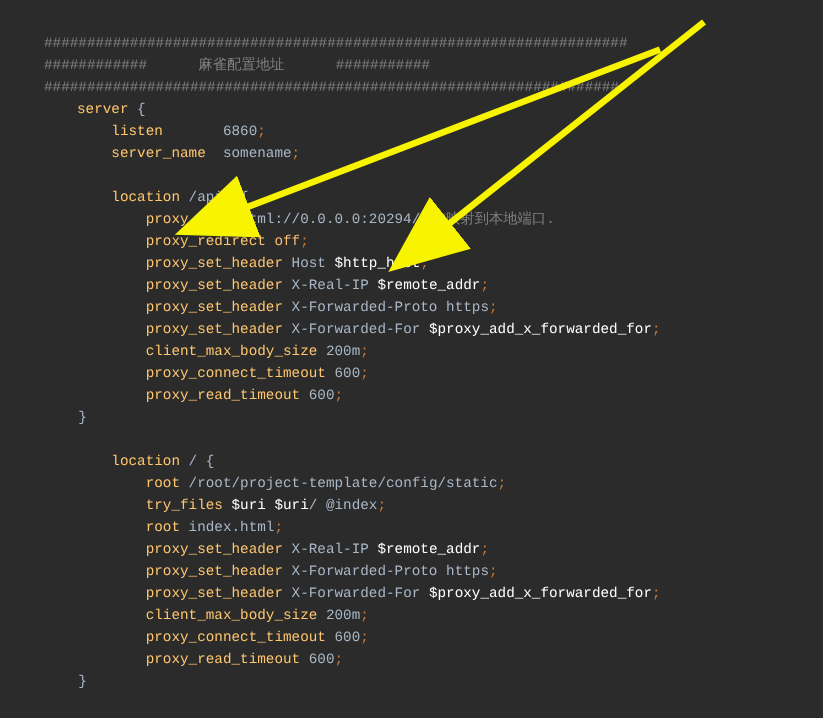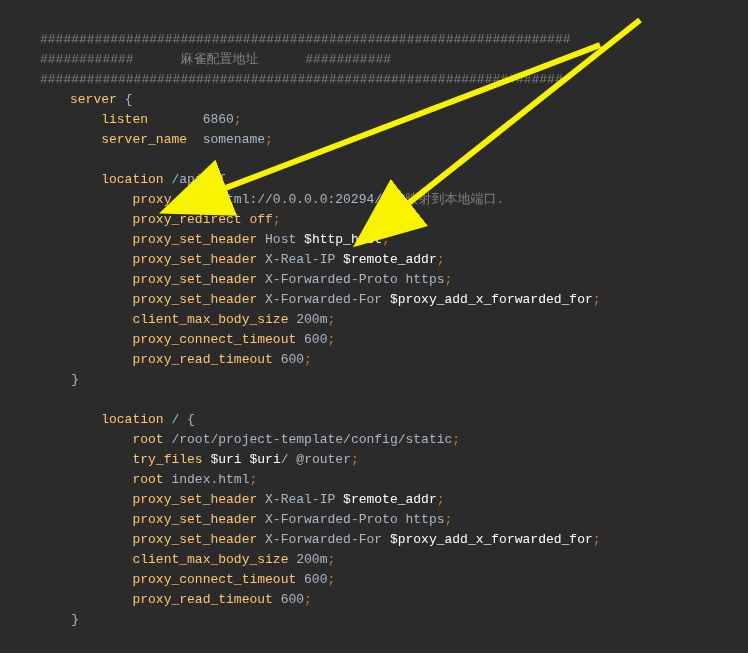--- a/index.html
+++ b/index.html
@@ -51,21 +51,21 @@
         <span class="directive">proxy_set_header</span> <span class="ident">X-Real-IP</span> <span class="variable">$remote_addr</span><span class="semicolon">;</span>
         <span class="directive">proxy_set_header</span> <span class="ident">X-Forwarded-Proto</span> <span class="ident">https</span><span class="semicolon">;</span>
         <span class="directive">proxy_set_header</span> <span class="ident">X-Forwarded-For</span> <span class="variable">$proxy_add_x_forwarded_for</span><span class="semicolon">;</span>
         <span class="directive">client_max_body_size</span> <span class="ident">200m</span><span class="semicolon">;</span>
         <span class="directive">proxy_connect_timeout</span> <span class="ident">600</span><span class="semicolon">;</span>
         <span class="directive">proxy_read_timeout</span> <span class="ident">600</span><span class="semicolon">;</span>
     <span class="brace">}</span>
 
     <span class="directive">location</span> <span class="ident">/</span> <span class="brace">{</span>
         <span class="directive">root</span> <span class="ident">/root/project-template/config/static</span><span class="semicolon">;</span>
-        <span class="directive">try_files</span> <span class="variable">$uri</span> <span class="variable">$uri</span><span class="ident">/</span> <span class="ident">@router</span><span class="semicolon">;</span>
+        <span class="directive">try_files</span> <span class="variable">$uri</span> <span class="variable">$uri</span><span class="ident">/</span> <span class="ident">@index</span><span class="semicolon">;</span>
         <span class="directive">root</span> <span class="ident">index.html</span><span class="semicolon">;</span>
         <span class="directive">proxy_set_header</span> <span class="ident">X-Real-IP</span> <span class="variable">$remote_addr</span><span class="semicolon">;</span>
         <span class="directive">proxy_set_header</span> <span class="ident">X-Forwarded-Proto</span> <span class="ident">https</span><span class="semicolon">;</span>
         <span class="directive">proxy_set_header</span> <span class="ident">X-Forwarded-For</span> <span class="variable">$proxy_add_x_forwarded_for</span><span class="semicolon">;</span>
         <span class="directive">client_max_body_size</span> <span class="ident">200m</span><span class="semicolon">;</span>
         <span class="directive">proxy_connect_timeout</span> <span class="ident">600</span><span class="semicolon">;</span>
         <span class="directive">proxy_read_timeout</span> <span class="ident">600</span><span class="semicolon">;</span>
     <span class="brace">}</span></div>
 
 <svg class="arrow-svg" width="748" height="653">

